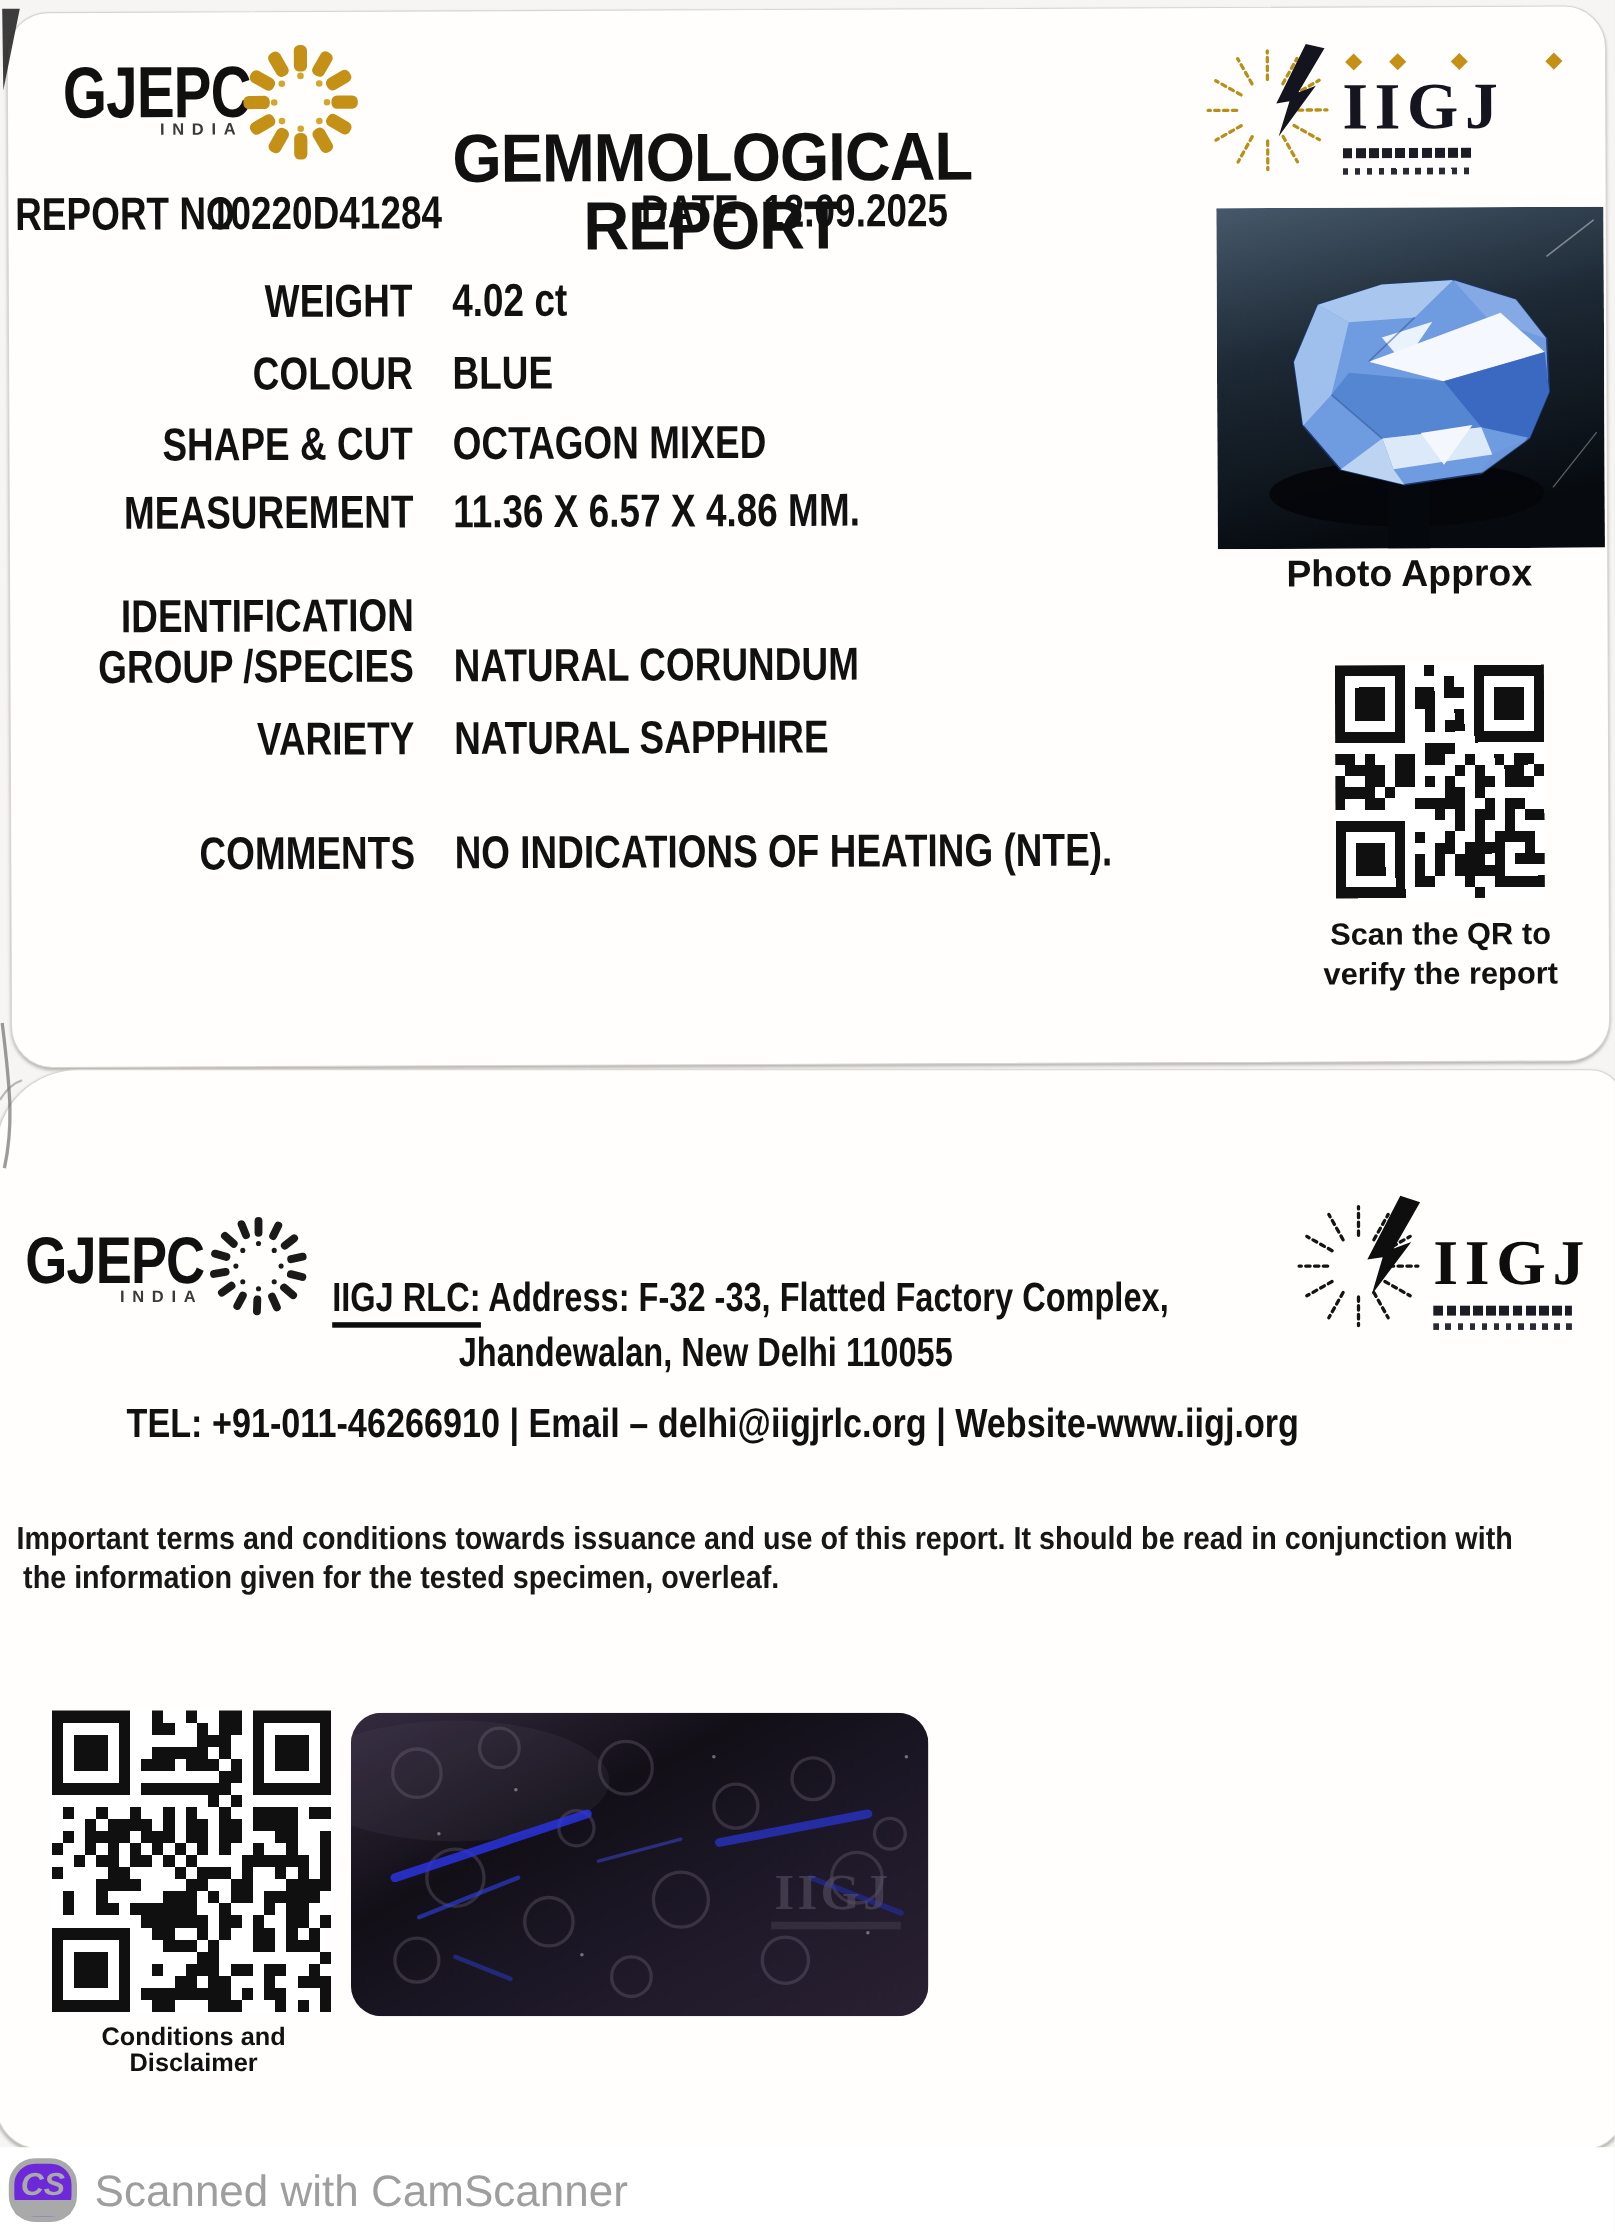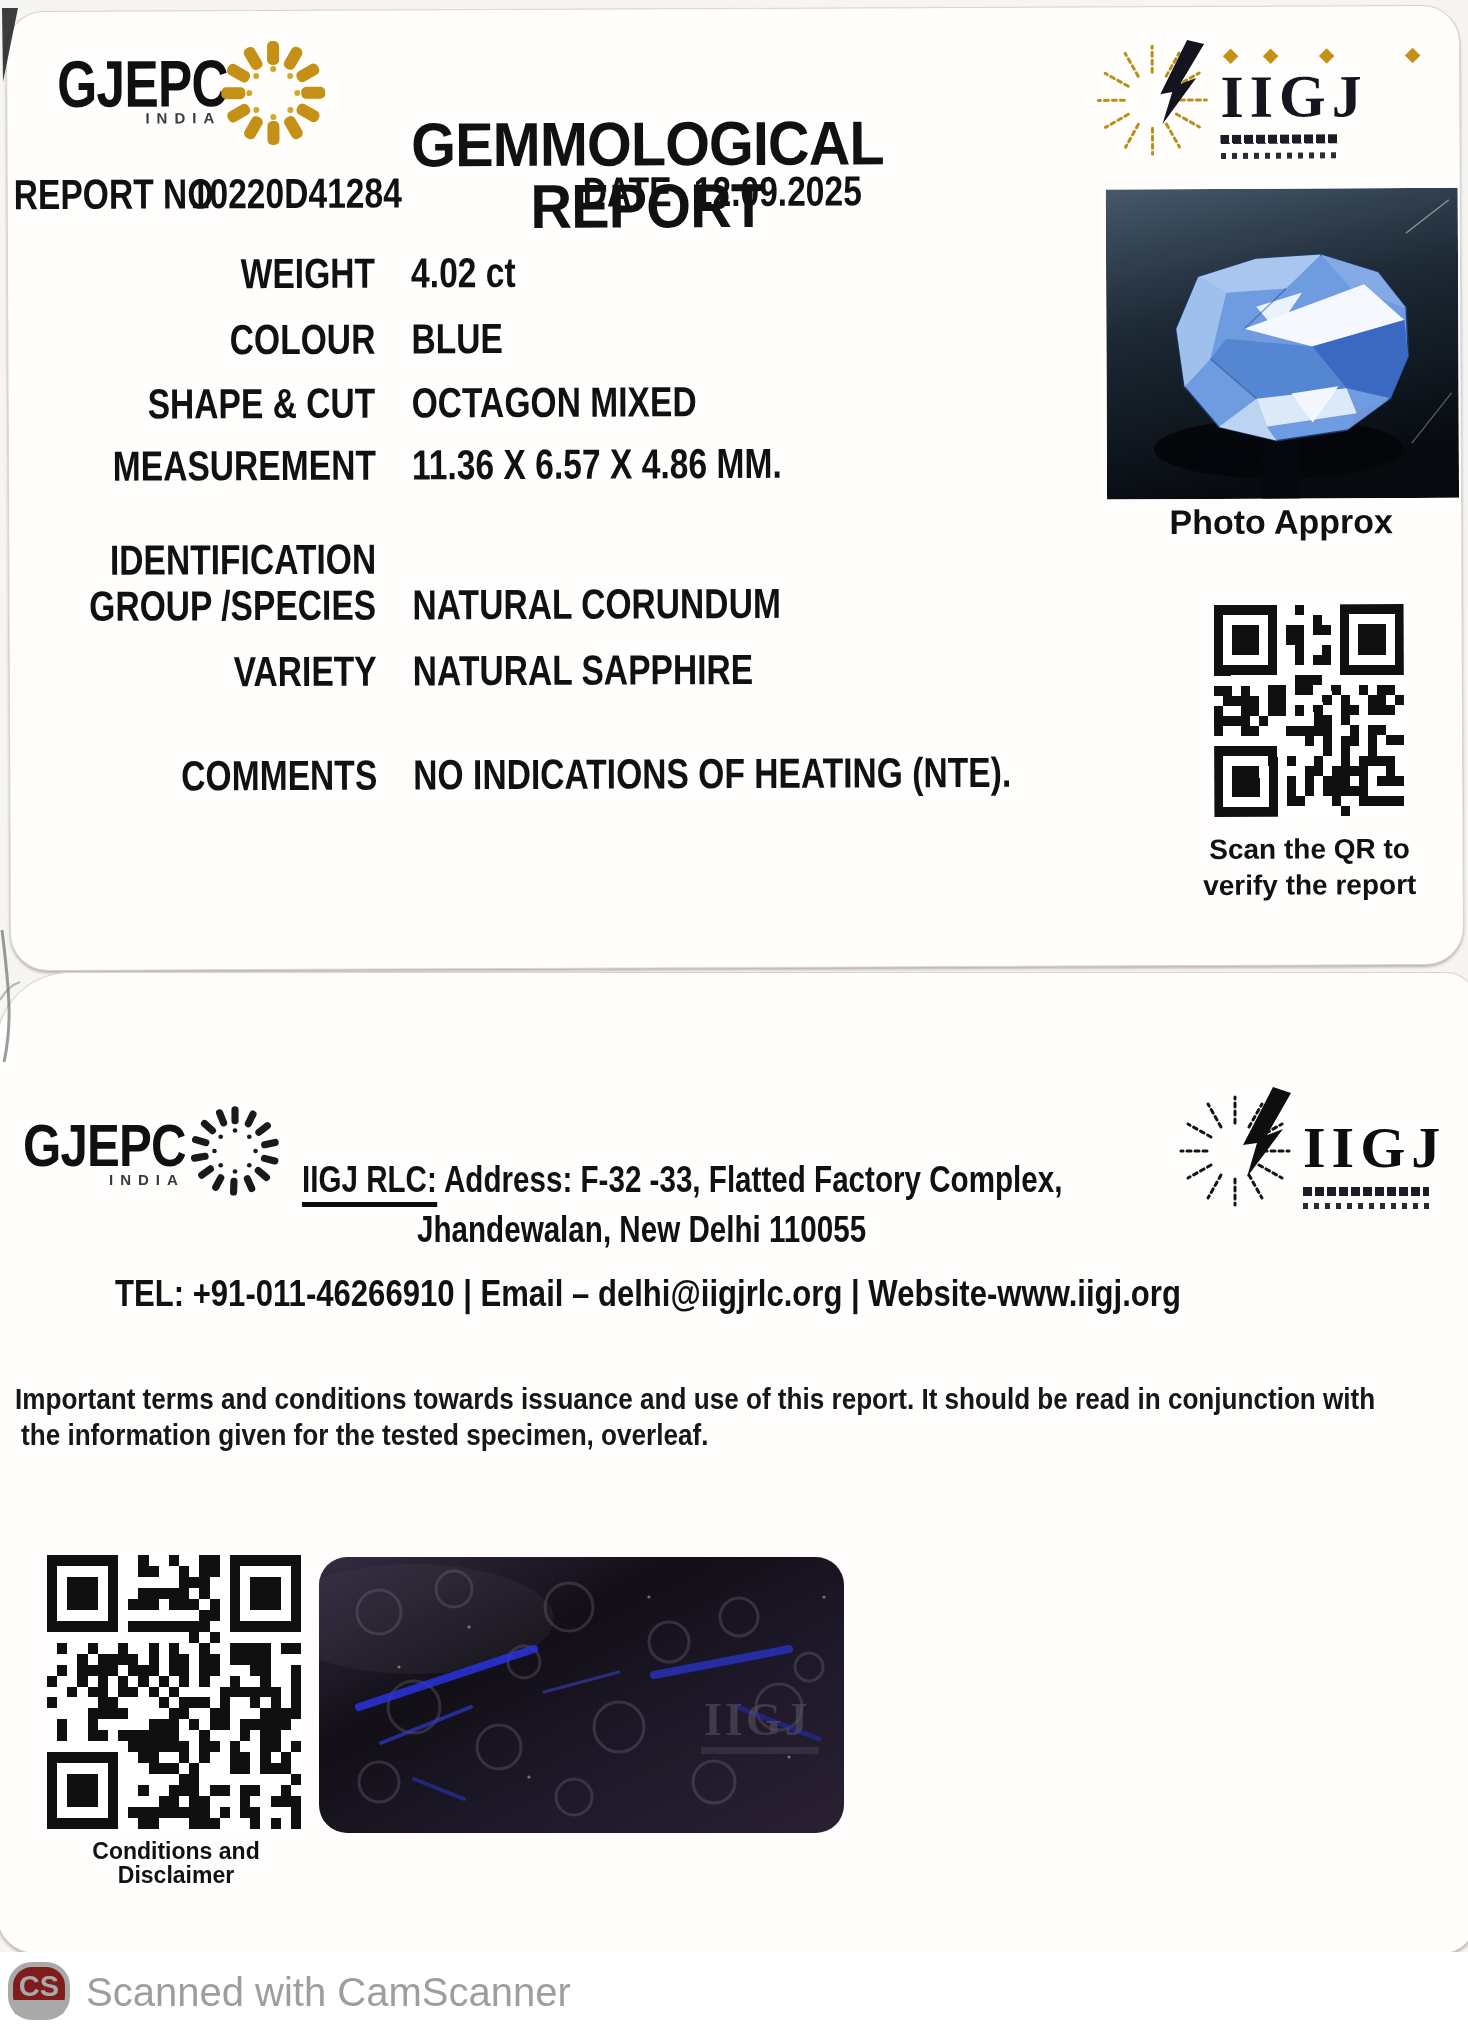--- a/index.html
+++ b/index.html
@@ -17,21 +17,21 @@
   #title{left:278px;top:104px;width:724px;text-align:center;font-weight:700;font-size:62px;line-height:1;
          letter-spacing:-1px;transform:scaleX(0.93);}
   .logo-gjepc{font-weight:700;letter-spacing:-1px;color:#101010;}
   .logo-india{font-weight:700;font-size:15px;letter-spacing:7px;color:#3a3a3a;}
   .iigj-word{font-family:"Liberation Serif",serif;font-weight:700;color:#15151f;letter-spacing:6px;line-height:1;}
   .iigj-bar1{height:9px;background:repeating-linear-gradient(90deg,#1c1c24 0 9px,#fff 9px 12px);}
   .iigj-bar2{height:6px;background:repeating-linear-gradient(90deg,#2a2a32 0 5px,#fff 5px 11px);}
   .caption{font-weight:700;text-align:center;line-height:1.05;}
   .qr{background:#fff;}
   #footer-text{color:#9e9e9e;font-size:40px;line-height:1;}
-  #cs-badge{width:62px;height:58px;border:5px solid #a9a9a9;border-radius:24px;background:#7f1d1d;box-sizing:border-box;}
+  #cs-badge{width:62px;height:58px;border:5px solid #a9a9a9;border-radius:24px;background:#6d28d9;box-sizing:border-box;font-style:italic;}
   #cs-badge .cs-tab{position:absolute;left:0;right:0;bottom:0;height:15px;background:#a9a9a9;border-radius:0 0 6px 6px;}
   #cs-badge .cs-txt{position:absolute;left:0;right:0;top:3px;text-align:center;color:#a9a9a9;font-weight:700;font-size:29px;}
   .underline-thick{border-bottom:5px solid #0c0c0c;padding-bottom:2px;}
   .underline-med{border-bottom:4px solid #0c0c0c;padding-bottom:1px;}
   .disc-body{font-weight:700;font-size:29px;line-height:1;color:#171717;}
   svg{display:block;}
 </style>
 </head>
 <body>
 

